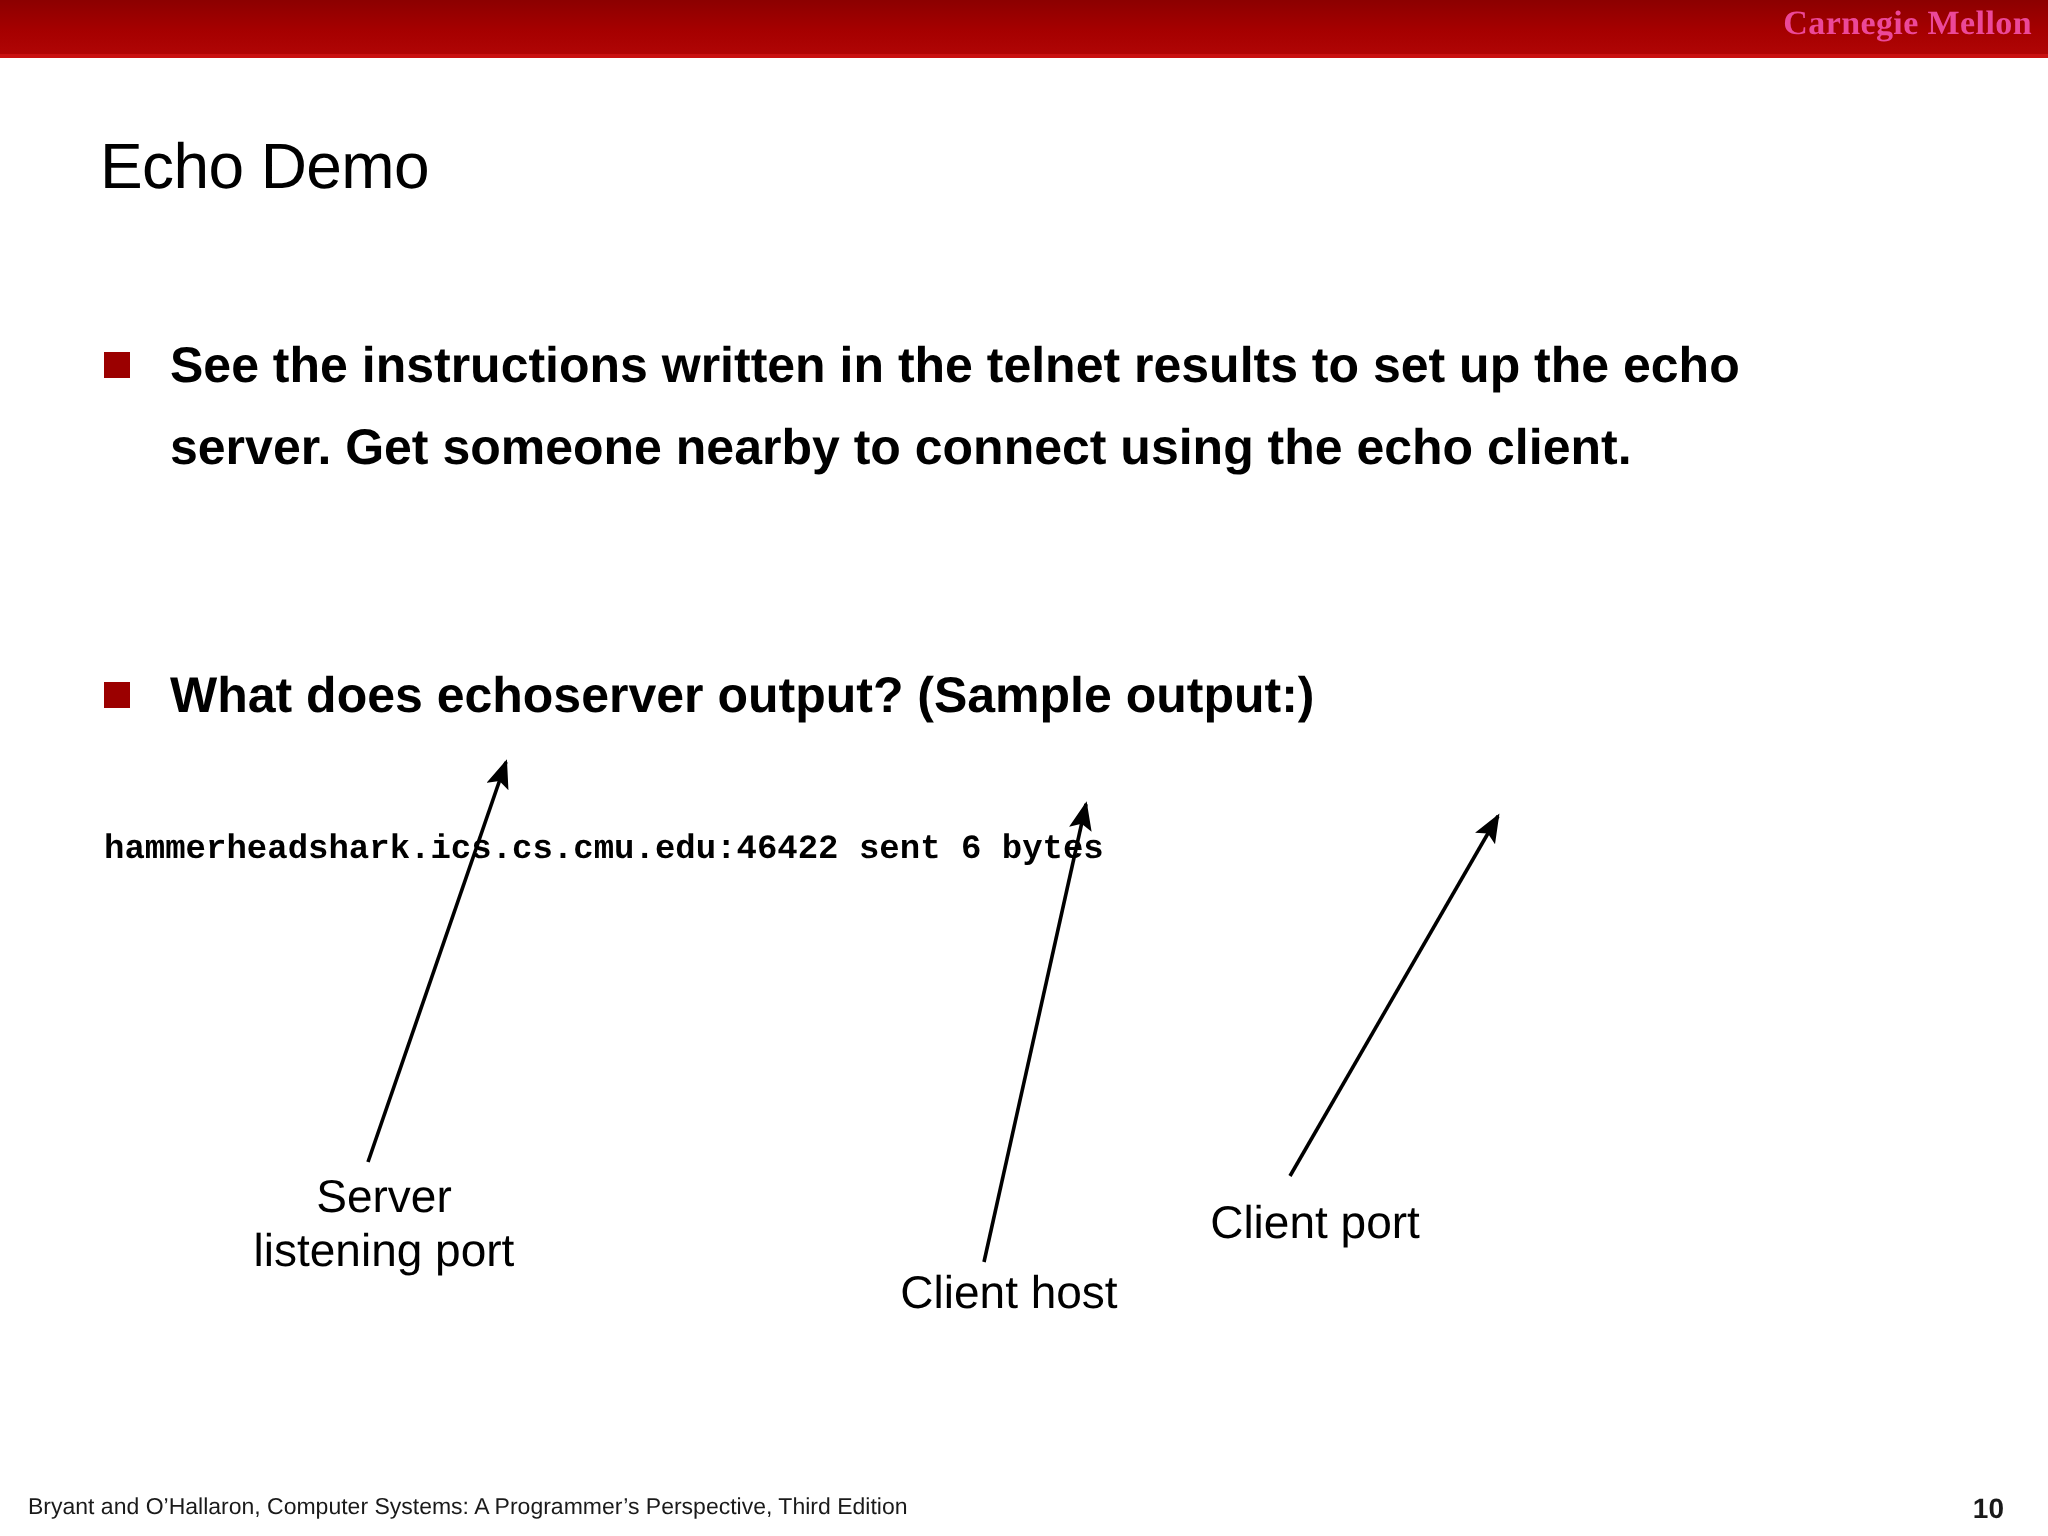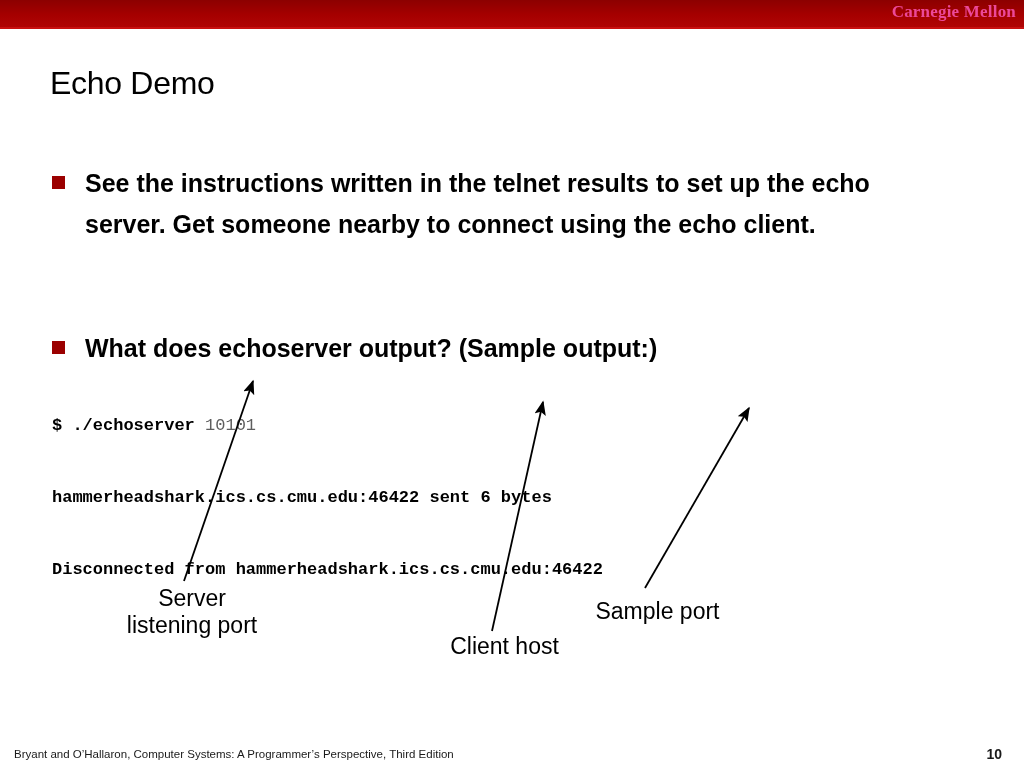--- a/index.html
+++ b/index.html
@@ -150,34 +150,32 @@
   <div class="bullet-marker"></div>
   <div class="bullet-text">See the instructions written in the telnet results to set up the echo server. Get someone nearby to connect using the echo client.</div>
 </div>
 
 <div class="bullet-row" id="bullet-2">
   <div class="bullet-marker"></div>
   <div class="bullet-text">What does echoserver output? (Sample output:)</div>
 </div>
 
 <div id="code-block">
-  <div class="line"><span class="tok-strong">$ ./echoserver </span><span class="tok-dim">10101</span></div>
   <div class="line"><span class="tok-strong">hammerheadshark.ics.cs.cmu.edu:46422 sent 6 bytes</span><span class="tok-dim"></span></div>
-  <div class="line"><span class="tok-strong">Disconnected from hammerheadshark.ics.cs.cmu.edu:46422</span><span class="tok-dim"></span></div>
 </div>
 
 <svg id="arrow-layer" viewBox="0 0 1024 768" width="1024" height="768">
   <defs>
     <marker id="arrowhead" markerWidth="9" markerHeight="9" refX="7.2" refY="3.2" orient="auto" markerUnits="strokeWidth">
       <path d="M0,0 L8,3.2 L0,6.4 L1.6,3.2 Z" fill="#000000"></path>
     </marker>
   </defs>
   <line x1="184" y1="581" x2="253" y2="381" stroke="#000000" stroke-width="1.8" marker-end="url(#arrowhead)"></line>
   <line x1="492" y1="631" x2="543" y2="402" stroke="#000000" stroke-width="1.8" marker-end="url(#arrowhead)"></line>
   <line x1="645" y1="588" x2="749" y2="408" stroke="#000000" stroke-width="1.8" marker-end="url(#arrowhead)"></line>
 </svg>
 
 <div class="callout" id="callout-server-port">Server listening port</div>
 <div class="callout" id="callout-client-host">Client host</div>
-<div class="callout" id="callout-client-port">Sample port</div>
+<div class="callout" id="callout-client-port">Client port</div>
 
 <div id="footer-citation">Bryant and O’Hallaron, Computer Systems: A Programmer’s Perspective, Third Edition</div>
 <div id="footer-page-number">10</div>
 
 </body></html>

